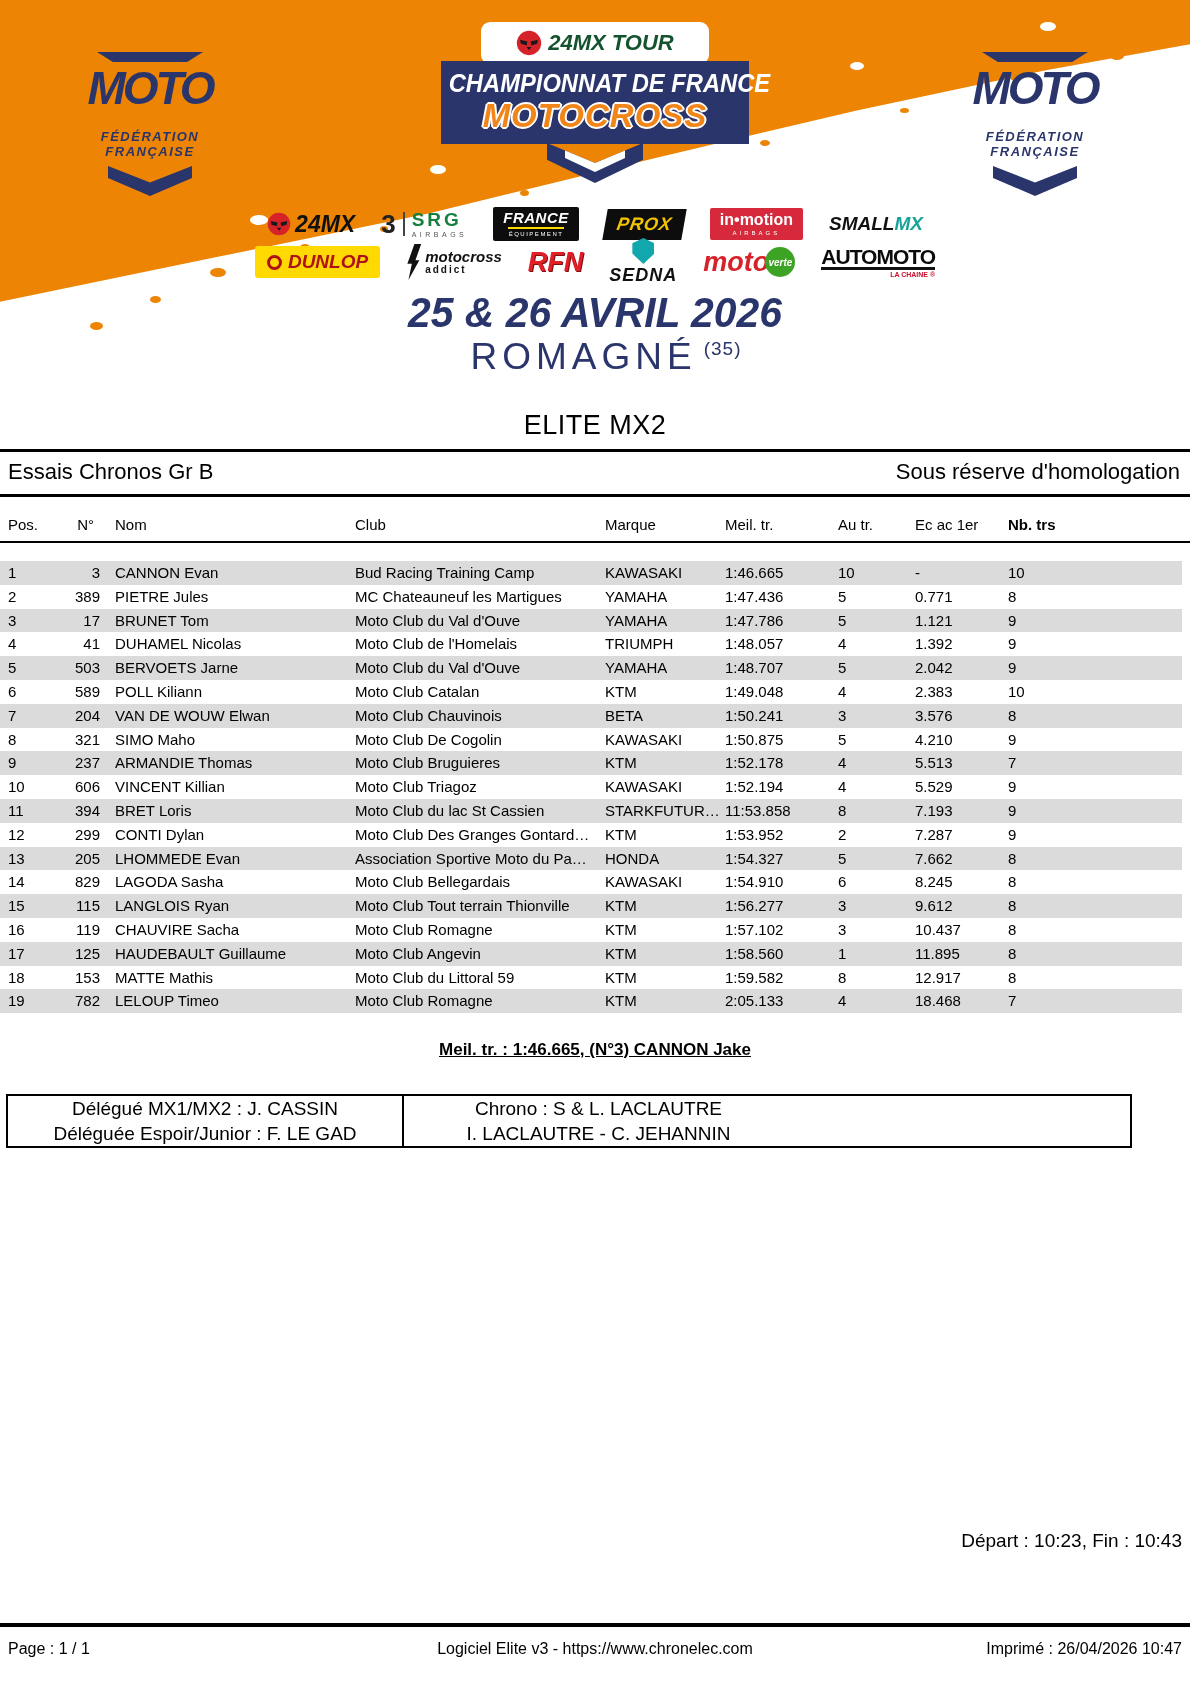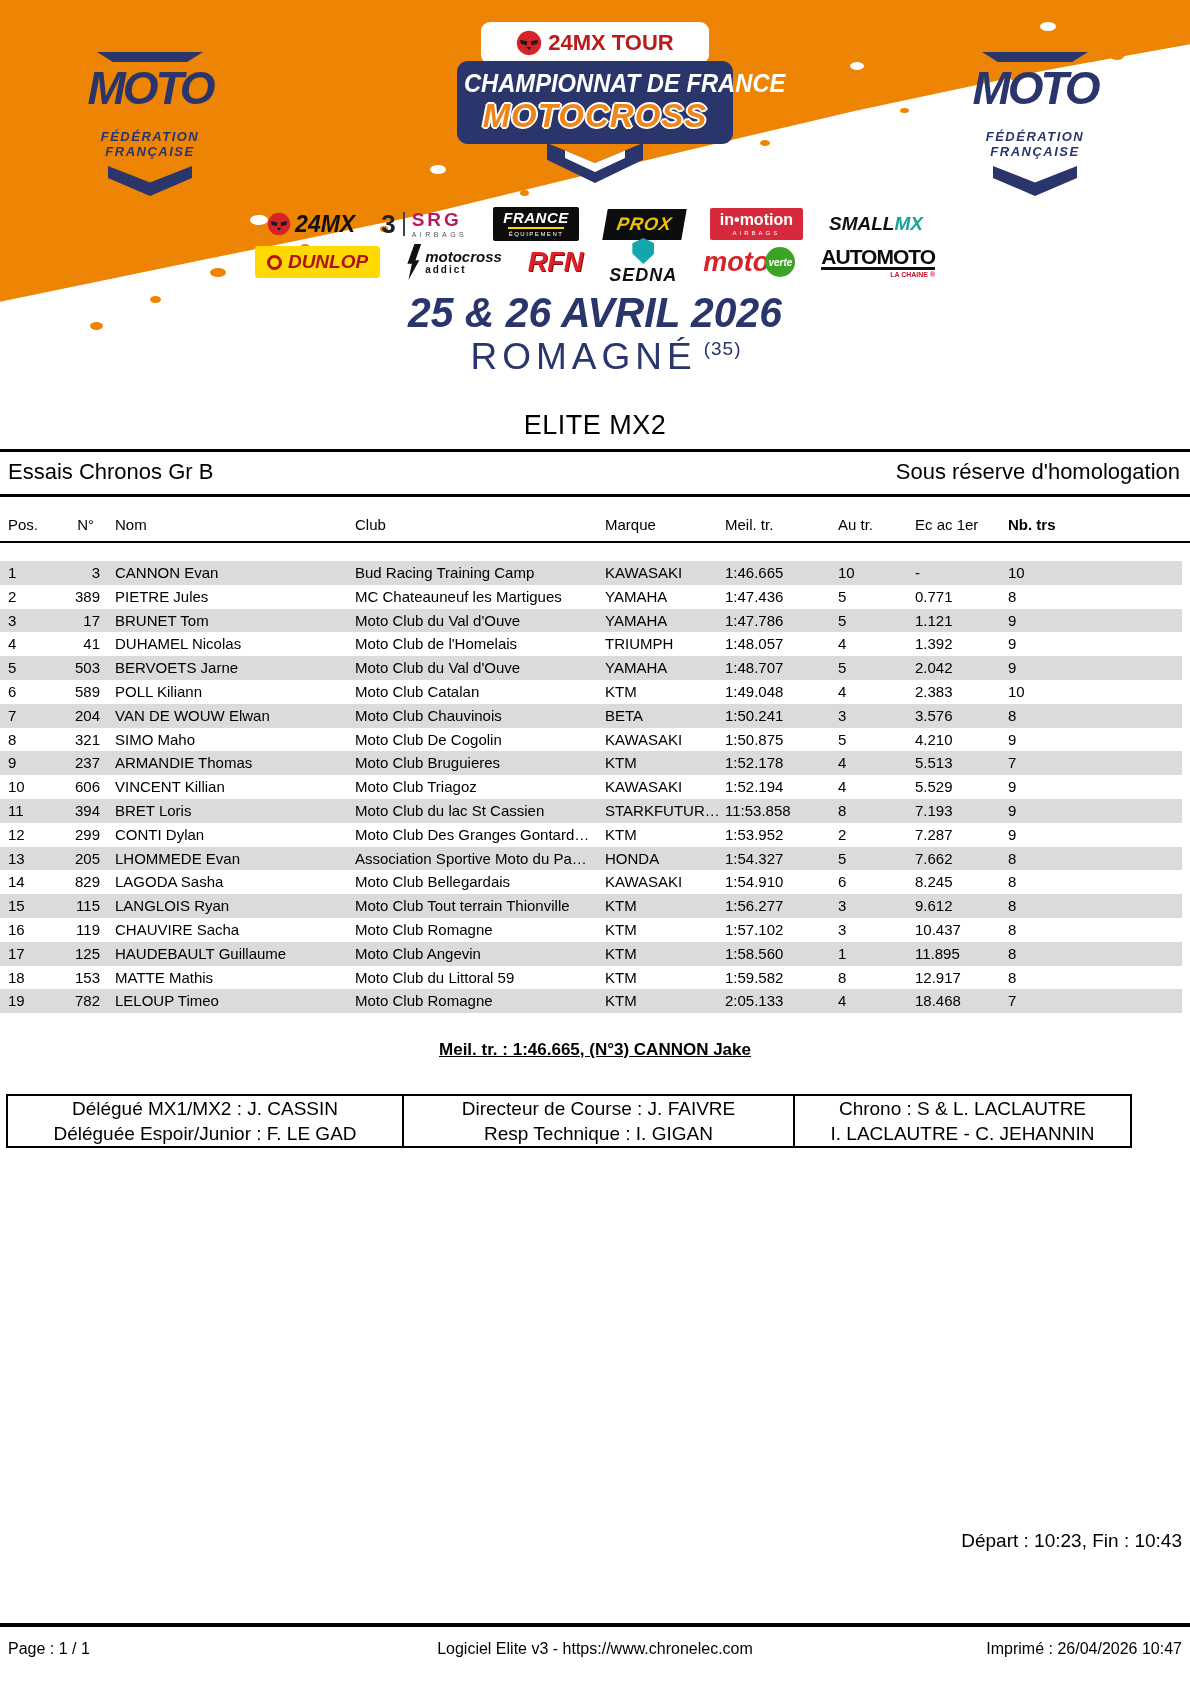--- a/index.html
+++ b/index.html
@@ -22,41 +22,41 @@
   .ffm-bar{width:106px;height:10px;background:var(--navy);margin:0 auto;
     clip-path:polygon(0 0,100% 0,85% 100%,15% 100%);}
   .ffm-moto{font-size:46px;font-weight:900;font-style:italic;color:var(--navy);line-height:1;letter-spacing:-3px;margin-top:3px;}
   .ffm-fed{font-size:13px;font-weight:700;font-style:italic;color:var(--navy);letter-spacing:1.5px;line-height:15px;margin-top:18px;}
   .ffm-chev{width:84px;height:30px;background:var(--navy);margin:7px auto 0;
     clip-path:polygon(0 0,50% 55%,100% 0,100% 40%,50% 100%,0 40%);}
 
   .evt{position:absolute;left:430px;top:22px;width:330px;}
   .evt-plaque{margin:0 auto;width:228px;height:42px;background:#fff;border-radius:9px;
     display:flex;align-items:center;justify-content:center;gap:6px;}
-  .evt-tour{font-size:22px;font-weight:900;color:#b91c1c;letter-spacing:0;}
-  .evt-banner{margin:-3px auto 0;width:276px;background:var(--navy);border-radius:11px;padding:7px 0 10px;text-align:center;}
+  .evt-tour{font-size:22px;font-weight:900;font-style:italic;color:#14532d;letter-spacing:0;}
+  .evt-banner{margin:-3px auto 0;width:308px;background:var(--navy);border-radius:0;padding:7px 0 10px;text-align:center;}
   .evt-l1{font-size:25px;font-weight:900;font-style:italic;color:#fff;transform:scaleX(.95);letter-spacing:0;line-height:30px;white-space:nowrap;}
   .evt-l2{font-size:33px;font-weight:900;font-style:italic;color:#F08519;letter-spacing:1px;line-height:36px;
     text-shadow:-2px 0 #fff,2px 0 #fff,0 -2px #fff,0 2px #fff,-1px -1px #fff,1px 1px #fff,1px -1px #fff,-1px 1px #fff;}
   .evt-chev{position:relative;width:96px;height:40px;background:var(--navy);margin:-1px auto 0;
     clip-path:polygon(0 0,50% 50%,100% 0,100% 42%,50% 100%,0 42%);}
   .evt-chev-in{position:absolute;left:18px;top:5px;width:60px;height:24px;background:#fff;
     clip-path:polygon(0 0,50% 50%,100% 0,100% 42%,50% 100%,0 42%);}
 
   
   .sprow{position:absolute;left:0;width:100%;display:flex;justify-content:center;align-items:center;}
   .sp1{top:206px;gap:26px;height:36px;}
   .sp2{top:241px;gap:26px;height:42px;}
   .chip{display:flex;align-items:center;}
   .c24 {gap:4px;font-size:23px;font-weight:900;font-style:italic;color:#111;}
   .csrg{gap:7px;}
   .csrg .n3{font-size:26px;font-weight:900;color:#222;}
   .csrg .bar{width:2px;height:24px;background:#444;}
   .csrg .stk{display:flex;flex-direction:column;line-height:1;}
-  .csrg .m{font-size:19px;font-weight:900;color:#be185d;letter-spacing:3px;}
+  .csrg .m{font-size:19px;font-weight:900;color:#15803d;letter-spacing:3px;}
   .csrg .s{font-size:7px;letter-spacing:3.5px;color:#555;margin-top:2px;}
   .cfr{background:#0d0d0d;color:#fff;padding:3px 10px 4px;border-radius:2px;flex-direction:column;line-height:1;}
   .cfr .m{font-size:15px;font-weight:900;font-style:italic;letter-spacing:.5px;}
   .cfr .y{width:56px;height:2px;background:var(--yellow);margin:2px 0;}
   .cfr .s{font-size:6px;letter-spacing:1.5px;}
   .cpx{background:#0d0d0d;padding:5px 12px;transform:skewX(-10deg);}
   .cpx .m{font-size:18px;font-weight:900;font-style:italic;color:#F2C400;letter-spacing:1px;}
   .cim{background:#D62A3C;color:#fff;padding:4px 10px;flex-direction:column;line-height:1;border-radius:2px;}
   .cim .m{font-size:16px;font-weight:700;}
   .cim .s{font-size:6px;letter-spacing:3px;margin-top:2px;}
@@ -510,24 +510,20 @@
   </div>
 
   <div class="bestlap">Meil. tr. : 1:46.665, (N°3) CANNON Jake</div>
 
   <div class="officials">
     <div class="ocell">
       <span>Délégué MX1/MX2 : J. CASSIN</span>
       <span>Déléguée Espoir/Junior : F. LE GAD</span>
     </div>
     <div class="ocell">
-      <span>Directeur de Course : J. FAIVRE</span>
-      <span>Resp Technique : I. GIGAN</span>
-    </div>
-    <div class="ocell">
       <span>Chrono : S &amp; L. LACLAUTRE</span>
       <span>I. LACLAUTRE - C. JEHANNIN</span>
     </div>
   </div>
 
   <div class="times">Départ : 10:23, Fin : 10:43</div>
   <div class="botline"></div>
   <div class="foot">
     <span class="l">Page : 1 / 1</span>
     <span class="c">Logiciel Elite v3 - https://www.chronelec.com</span>

